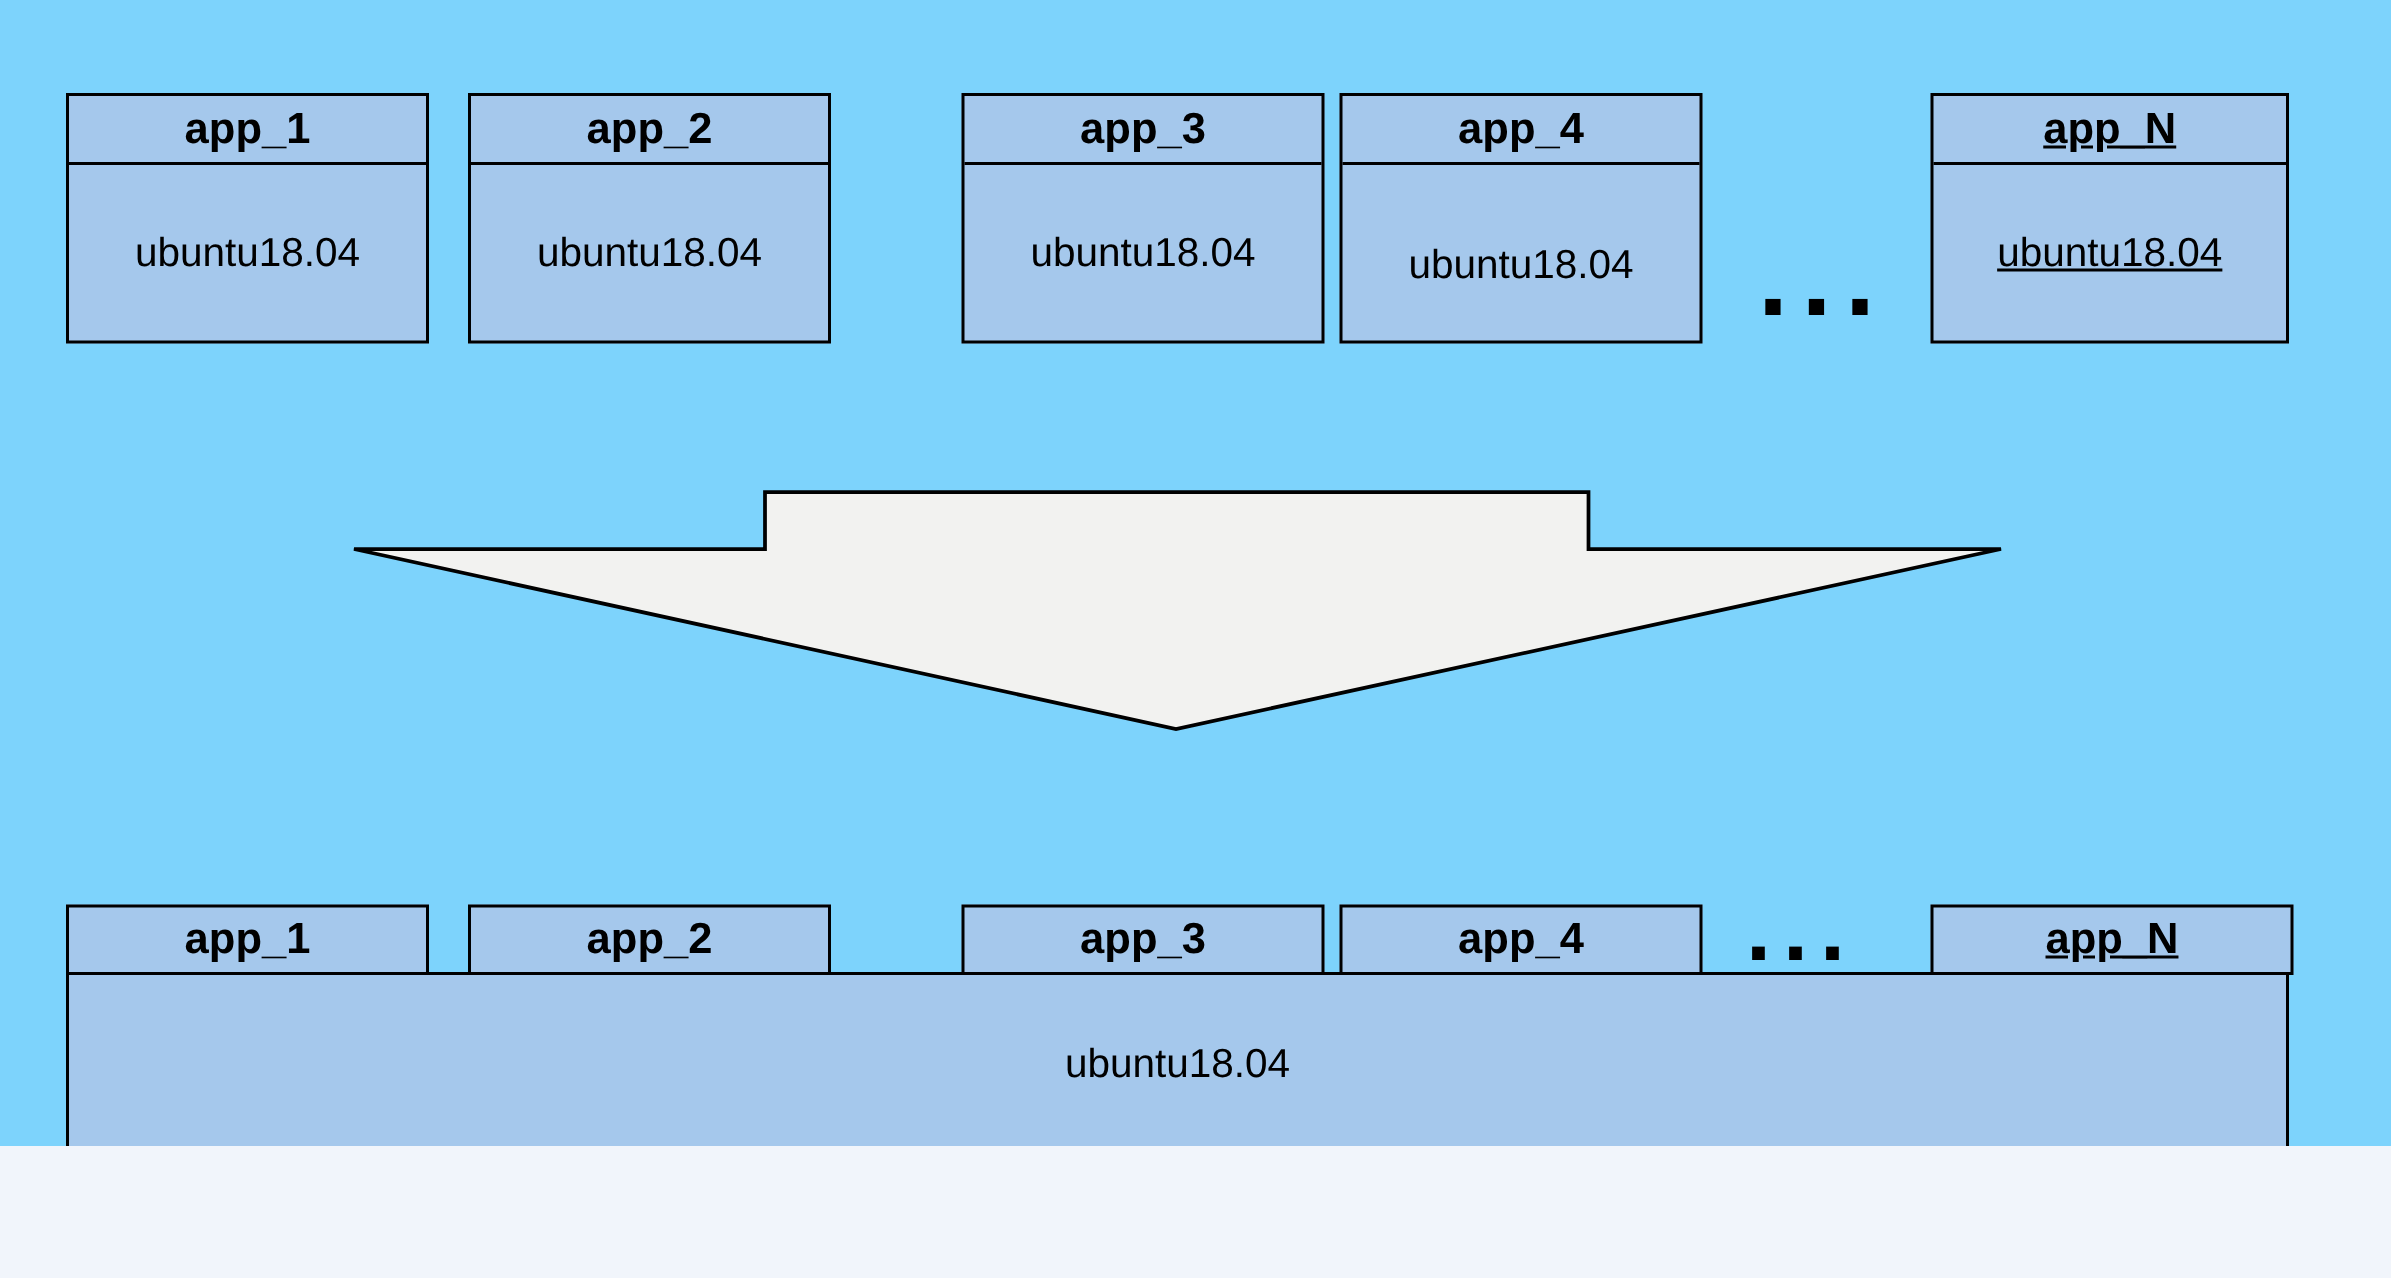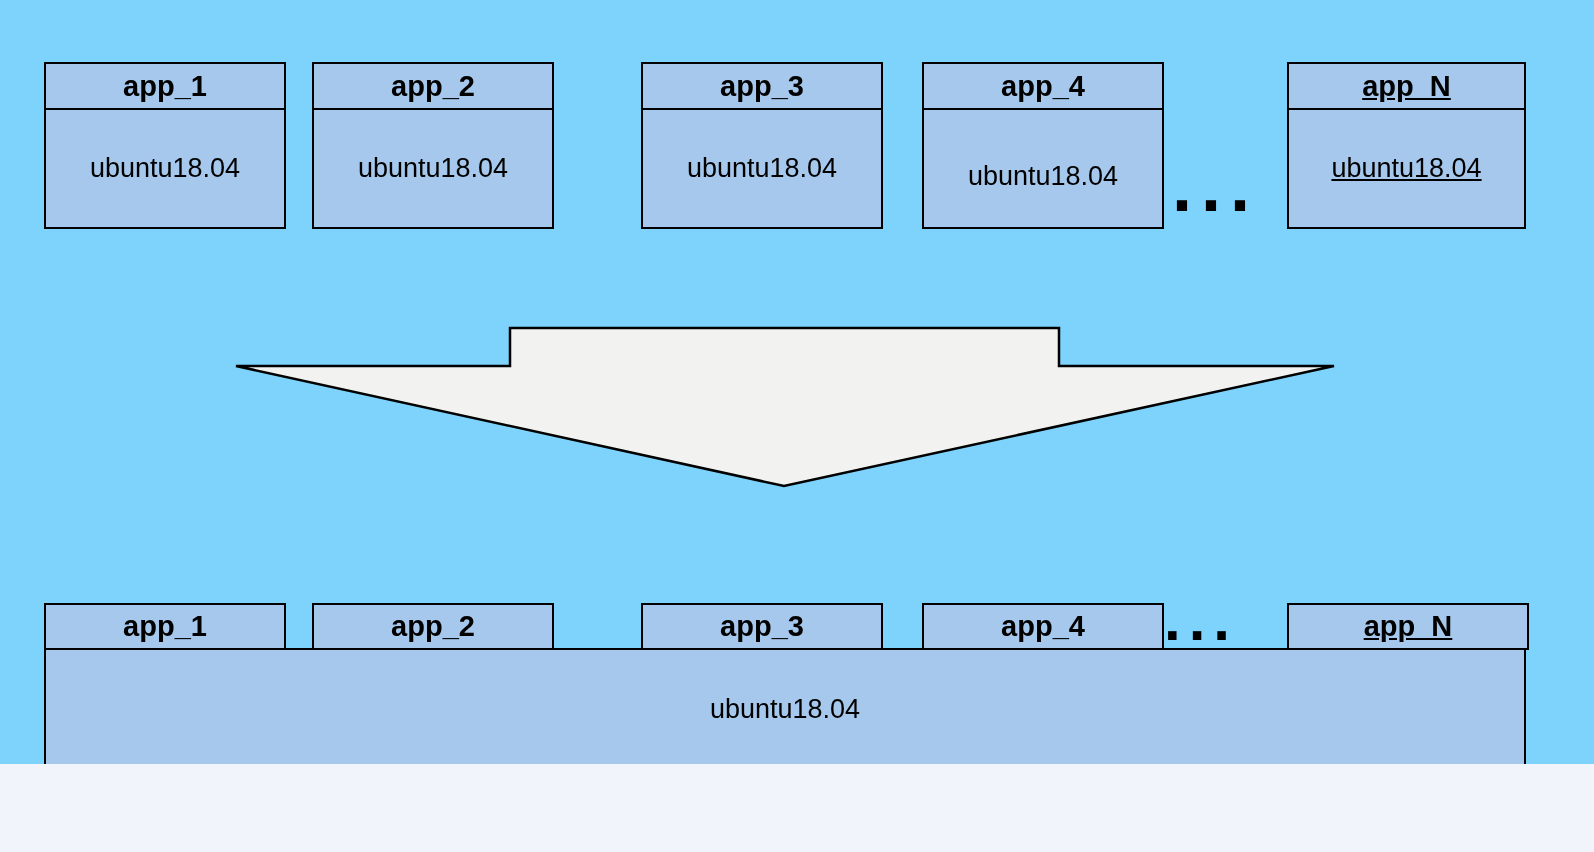--- a/index.html
+++ b/index.html
@@ -41,21 +41,21 @@
     flex: 1;
     display: flex;
     align-items: center;
     justify-content: center;
     font-size: 27px;
     color: #000;
   }
   .pos-1 { left: 44px; }
   .pos-2 { left: 312px; }
   .pos-3 { left: 610px; margin-left: 31px; }
-  .pos-4 { left: 922px; gap: 16px; }
+  .pos-4 { left: 893px; gap: 16px; }
   .pos-n { left: 1287px; width: 239px; text-decoration: underline; }
 
   
   .dots {
     position: absolute;
     color: #000;
     font-weight: bold;
     letter-spacing: 9px;
     line-height: 0;
     font-size: 72px;

